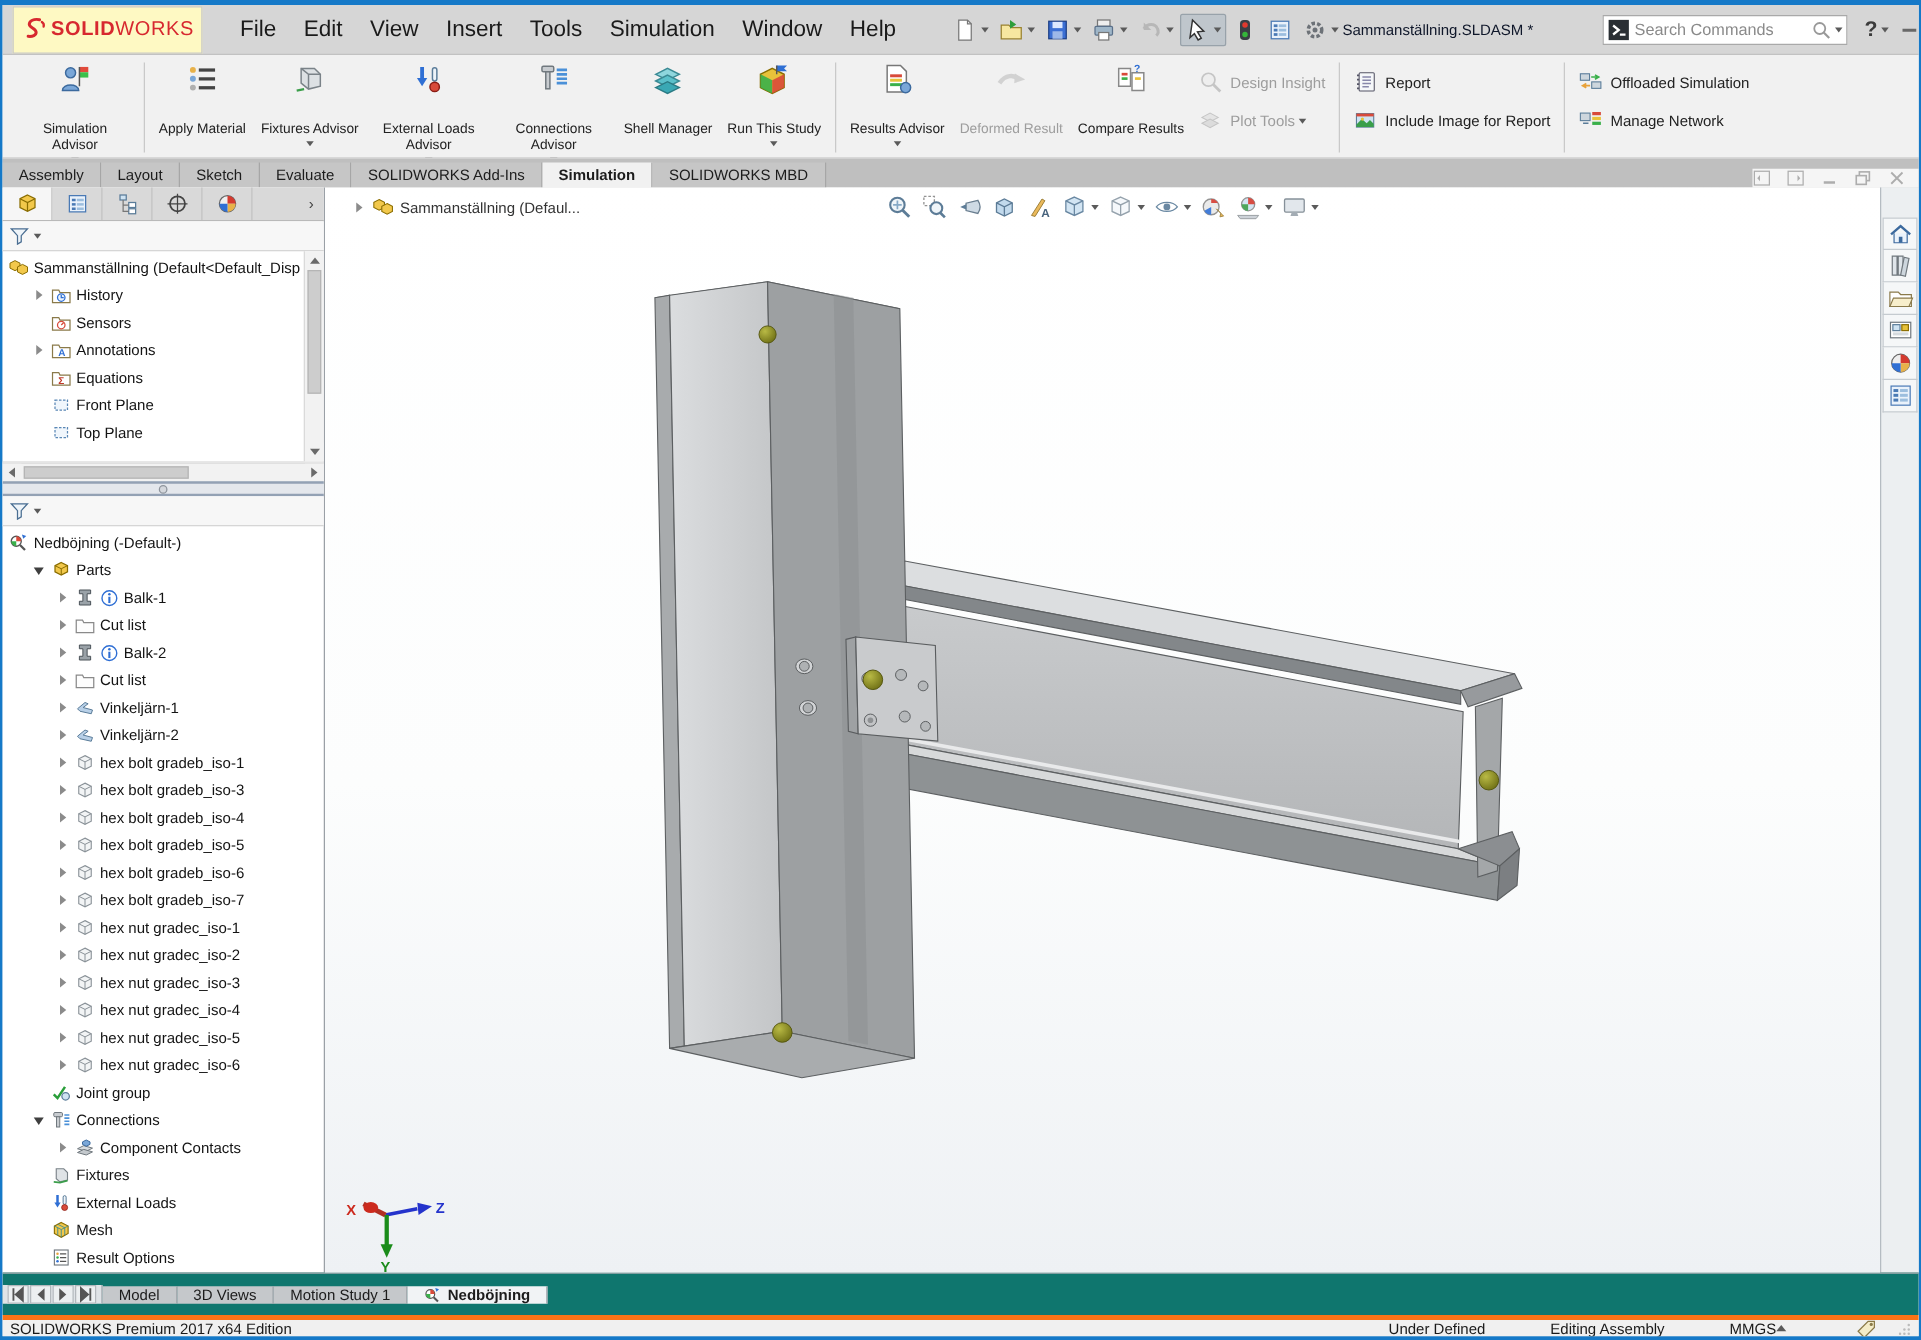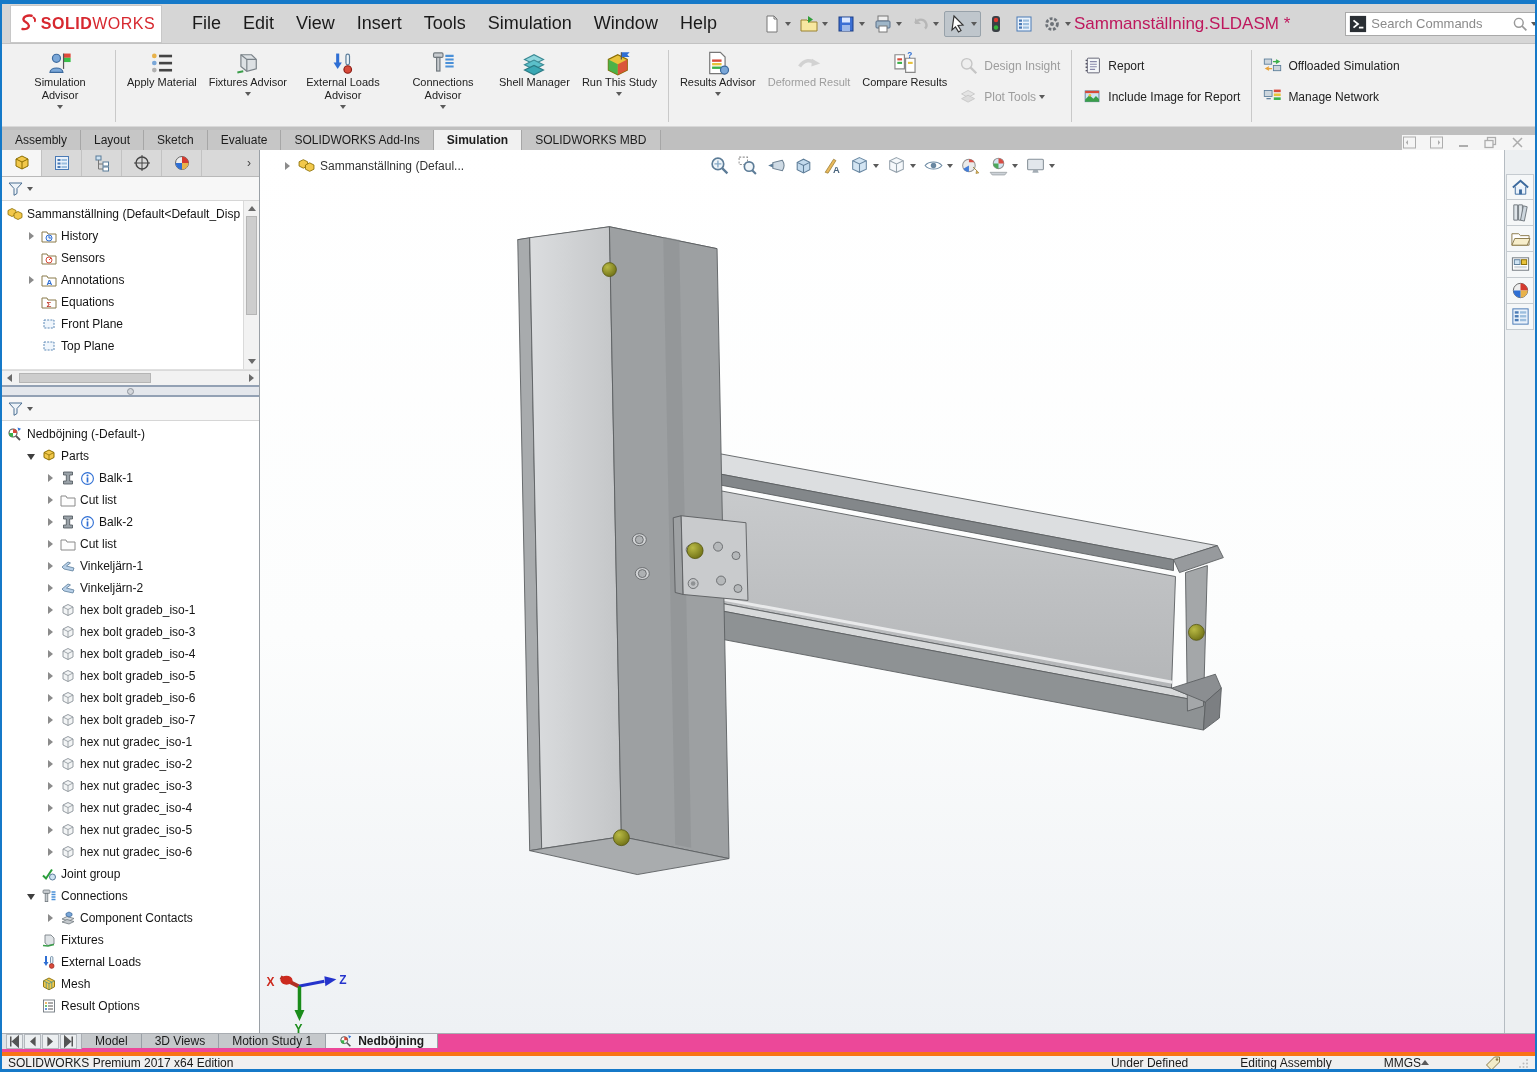--- a/index.html
+++ b/index.html
@@ -1,50 +1,50 @@
 <!DOCTYPE html>
 <html><head>
 <meta charset="utf-8">
 <style>
   *{box-sizing:border-box;margin:0;padding:0}
   body{font-family:"Liberation Sans",sans-serif;background:#888;-webkit-font-smoothing:antialiased}
   .window{position:relative;width:1537px;height:1072px;border-top:4px solid #1579c8;border-left:2px solid #1579c8;border-right:2px solid #1579c8;border-bottom:3px solid #1579c8;display:flex;flex-direction:column;background:#f0f0f0;overflow:hidden}
   svg{display:block}
   
   .titlebar{height:40px;background:#d6d6d6;display:flex;align-items:center;flex:none;border-bottom:1px solid #c2c2c2}
-  .logo-box{width:152px;height:38px;background:#ffffff;border:1px solid #c8c8c8;display:flex;align-items:center;justify-content:center;gap:2px;margin-left:8px;flex:none}
+  .logo-box{width:152px;height:38px;background:#fef9c3;border:1px solid #c8c8c8;display:flex;align-items:center;justify-content:center;gap:2px;margin-left:8px;flex:none}
   .logo-mark{width:22px;height:22px;flex:none}
   .logo-text{font-size:16px;letter-spacing:.5px;white-space:nowrap}
   .logo-text .b{font-weight:bold;color:#d7282f}
   .logo-text .l{color:#d7282f;font-weight:normal}
   .menubar{display:flex;align-items:center;margin-left:20px;gap:2px}
   .menu-item{padding:4px 10px;font-size:18px;color:#1a1a1a;cursor:default}
   .pin{width:18px;height:18px;margin-left:4px}
   .qa{display:flex;align-items:center;margin-left:28px;gap:2px}
   .qa-btn{display:flex;align-items:center;padding:2px 3px;border-radius:2px}
   .qa-ico{width:20px;height:20px;display:inline-flex}
   .qa-btn.selected{background:#bfc6cc;border:1px solid #98a2aa}
   .caret{width:0;height:0;border-left:3.5px solid transparent;border-right:3.5px solid transparent;border-top:4px solid #5a5a5a;margin-left:3px;flex:none}
   .caret-up{width:0;height:0;border-left:4px solid transparent;border-right:4px solid transparent;border-bottom:5px solid #5a5a5a;flex:none}
-  .tb-title{font-size:17px;color:#be185d;white-space:nowrap;margin-left:auto}
+  .tb-title{font-size:12px;color:#0f172a;white-space:nowrap;margin-left:auto}
   .searchbox{display:flex;align-items:center;background:#fff;border:1px solid #a9a9a9;height:24px;width:196px;margin-left:55px;padding:0 3px;flex:none}
   .searchbox input{border:none;outline:none;flex:1;font-size:13px;color:#333;font-family:"Liberation Sans",sans-serif;min-width:0}
   .searchbox input::placeholder{color:#8a8a8a}
   .sb-prompt{width:18px;height:18px;margin-right:4px;flex:none}
   .sb-mag{width:16px;height:16px;flex:none;opacity:.75}
   .help-cluster{display:flex;align-items:center;margin-left:14px;margin-right:10px;gap:9px}
   .help-q{font-size:17px;font-weight:bold;color:#3c3c3c;display:flex;align-items:center}
   .winctl{width:15px;height:15px;opacity:.75}
   
   .ribbon{height:82px;background:#f1f1f1;display:flex;align-items:stretch;padding:2px 4px 0 8px;flex:none}
   .rib-sep{width:1px;background:#c9c9c9;margin:4px 5px;flex:none}
   .rib-group{display:flex;align-items:stretch}
   .rib-btn.large{display:flex;flex-direction:column;align-items:center;padding:4px 6px 2px;max-width:100px;min-width:58px;cursor:default}
   .rib-ico{width:26px;height:26px;flex:none}
-  .rib-label{font-size:11px;color:#222;text-align:center;line-height:1.18;margin-top:0}
+  .rib-label{font-size:11px;color:#222;text-align:center;line-height:1.18;margin-top:21px}
   .rib-btn.large .caret{margin:3px auto 0}
   .rib-col{display:flex;flex-direction:column;justify-content:flex-start;padding-top:8px;gap:8px}
   .rib-btn.small{display:flex;align-items:center;padding:2px 6px;cursor:default}
   .rib-ico-s{width:19px;height:19px;margin-right:6px;flex:none}
   .rib-label-s{font-size:12px;color:#222;white-space:nowrap}
   .disabled .rib-ico,.disabled .rib-ico-s,.disabled .qa-ico{filter:grayscale(1);opacity:.5}
   .disabled .rib-label,.disabled .rib-label-s{color:#9d9d9d}
   
   .tabrow{height:24px;background:#bfbfbf;display:flex;align-items:flex-end;flex:none;border-top:1px solid #d8d8d8}
   .rtab{padding:3px 13px;font-size:12px;color:#1c1c1c;background:#c6c6c6;border-right:1px solid #a6a6a6;display:flex;align-items:center;white-space:nowrap}
@@ -91,21 +91,21 @@
   .hud-ico{width:21px;height:21px;opacity:.9}
   .breadcrumb{position:absolute;top:7px;left:22px;display:flex;align-items:center;gap:5px;z-index:4;font-size:12px;color:#333}
   .bc-ico{width:17px;height:17px}
   .model-svg{position:absolute;inset:0;width:100%;height:100%}
   
   .taskpane{width:31px;flex:none;background:#eceff1;border-left:1px solid #b5bcc2;padding-top:24px;display:flex;flex-direction:column;align-items:center}
   .tp-btn{width:28px;height:26px;background:#f5f7f8;border:1px solid #c5cbd0;display:flex;align-items:center;justify-content:center;margin-bottom:0px}
   .tp-btn+.tp-btn{border-top:none}
   .tp-ico{width:21px;height:21px}
   
-  .bottombar{height:19px;background:#ec4899;display:flex;align-items:flex-start;flex:none;border-top:1px solid #a9adb2}
+  .bottombar{height:34px;background:#0f766e;display:flex;align-items:center;flex:none;border-top:1px solid #a9adb2}
   .navbtns{display:flex;align-items:center;gap:1px;padding:0 4px;background:#dfe3e7;border-right:1px solid #a9adb2}
   .navbtn{width:17px;height:15px;background:#eceff1;border:1px solid #b3b8bd;display:flex;align-items:center;justify-content:center}
   .btab{padding:0 13px;display:flex;align-items:center;gap:5px;font-size:12px;color:#1c1c1c;background:#c5c8cb;border-right:1px solid #9aa0a6;white-space:nowrap}
   .btab.active{background:#f1f3f5;font-weight:bold}
   .btab .ico{width:14px;height:14px}
   
   .statusbar{height:17px;background:#f0f0f0;border-top:4px solid #f97316;display:flex;align-items:center;font-size:12px;color:#1a1a1a;padding:0 6px;flex:none}
   .st-right{margin-left:auto;display:flex;align-items:center;gap:0}
   .st-item{padding:0 26px;white-space:nowrap}
   .st-mmgs{display:flex;align-items:center;gap:0;padding:0 26px}

